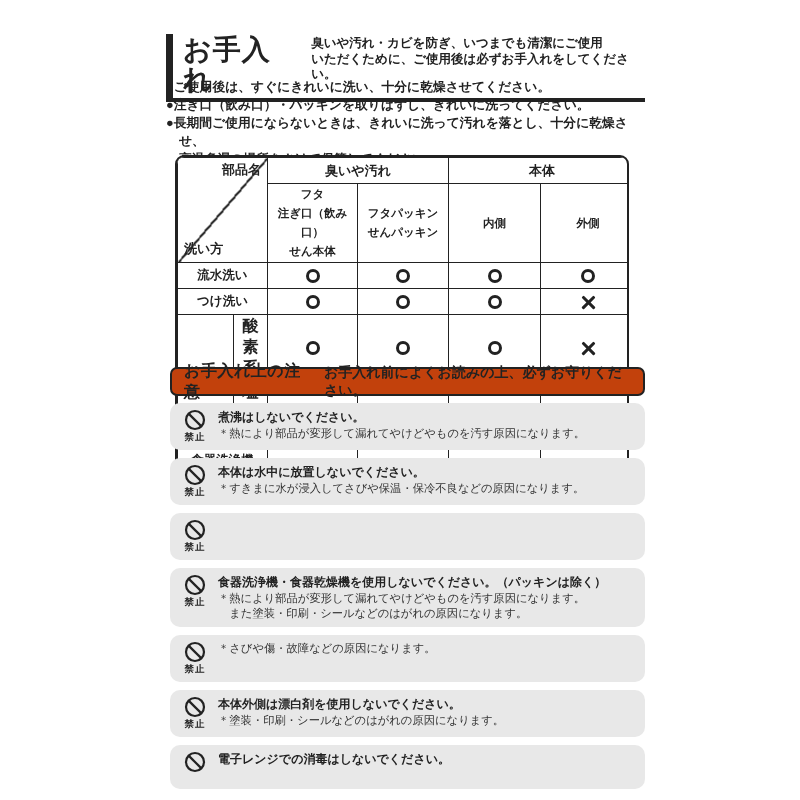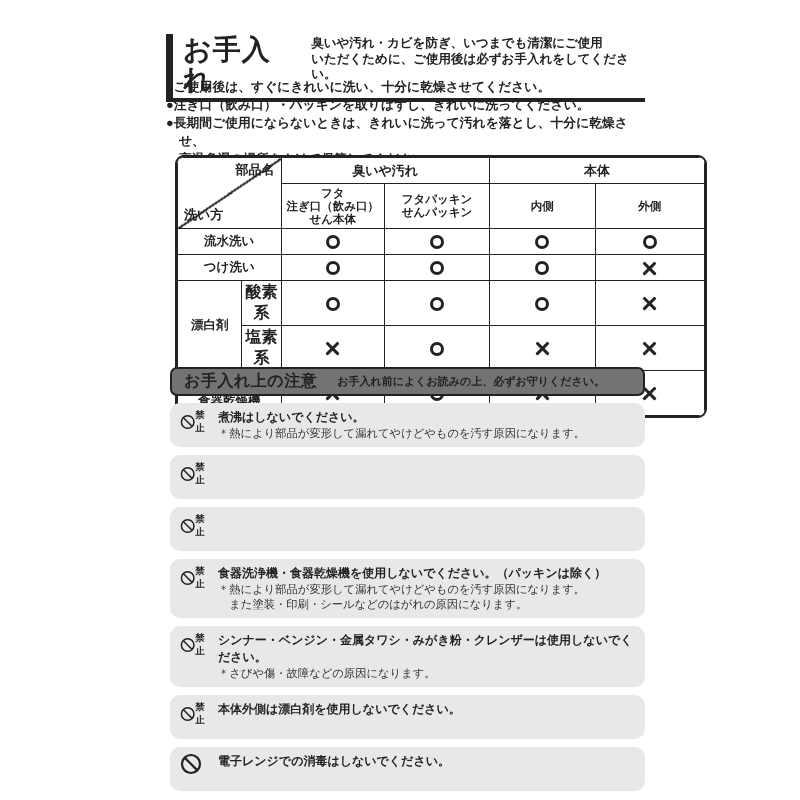--- a/index.html
+++ b/index.html
@@ -17,28 +17,28 @@
   .page-title{font-size:28px;font-weight:bold;line-height:30px;letter-spacing:1px;}
   .intro{margin-left:14px;margin-top:1px;font-size:12.5px;font-weight:bold;line-height:15.5px;}
   
   .bullets{position:absolute;left:166px;top:78px;width:482px;}
   .bullet{
     font-size:12.8px;font-weight:bold;line-height:18px;white-space:pre-line;
     padding-left:13px;text-indent:-13px;
   }
   
   .table-wrap{
-    position:absolute;left:175px;top:155px;width:532px;box-sizing:border-box;
+    position:absolute;left:175px;top:155px;width:454px;box-sizing:border-box;
     border:2px solid #222;border-radius:9px;overflow:hidden;background:#fff;
   }
   table{width:100%;border-collapse:collapse;table-layout:fixed;}
   th,td{border:1.5px solid #222;text-align:center;vertical-align:middle;padding:1px;}
   th{font-weight:bold;}
   .r1 th{height:23px;font-size:13px;}
-  .r2 th{height:42px;font-size:11.5px;line-height:13px;font-weight:bold;}
+  .r2 th{height:42px;font-size:11.5px;line-height:19px;font-weight:bold;}
   .r3 td,.r4 td{height:23px;}
   .r5 td,.r6 td{height:19px;}
   .r7 td{height:42px;}
   .rowlabel{font-size:12.5px;font-weight:bold;}
   .sub{font-size:16px;font-weight:bold;}
   .pre{white-space:pre-line;}
   .corner{position:relative;padding:0;
     background:linear-gradient(to bottom right,
       transparent calc(50% - 1px),#222 calc(50% - 1px),
       #222 calc(50% + 1px),transparent calc(50% + 1px));}
@@ -46,34 +46,34 @@
   .corner-bottom{position:absolute;bottom:4px;left:6px;font-size:13px;font-weight:bold;}
   .mark{padding:0;}
   .maru{display:inline-block;width:8px;height:8px;border:3.4px solid #222;border-radius:50%;vertical-align:middle;}
   .batsu{display:inline-block;position:relative;width:15px;height:15px;vertical-align:middle;}
   .batsu::before,.batsu::after{content:"";position:absolute;left:-1px;top:6px;width:17px;height:3.2px;background:#222;border-radius:1px;}
   .batsu::before{transform:rotate(45deg);}
   .batsu::after{transform:rotate(-45deg);}
   
   .notice-bar{
     position:absolute;left:170px;top:367px;width:475px;height:29px;box-sizing:border-box;
-    background:#737373;border:2px solid #222;border-radius:7px;
+    background:#c2410c;border:2px solid #222;border-radius:7px;
     display:flex;align-items:center;padding:0 12px;
   }
   .notice-heading{font-size:16px;font-weight:bold;letter-spacing:0.5px;}
-  .notice-sub{font-size:11px;font-weight:bold;margin-left:20px;}
+  .notice-sub{font-size:14px;font-weight:bold;margin-left:20px;}
   .warnings{
     position:absolute;left:170px;top:403px;width:475px;
     display:flex;flex-direction:column;gap:8px;
   }
   .warn{
     background:#e8e8e8;border-radius:10px;box-sizing:border-box;
     display:flex;align-items:flex-start;padding:6px 8px 6px 10px;min-height:44px;
   }
-  .warn-icon-col{width:30px;flex:none;display:flex;flex-direction:row;align-items:center;margin-right:8px;}
+  .warn-icon-col{width:30px;flex:none;display:flex;flex-direction:column;align-items:center;margin-right:8px;}
   .prohibit-svg{width:22px;height:22px;display:block;}
   .kinshi{font-size:9.5px;font-weight:bold;letter-spacing:1px;margin-top:0px;}
   .warn-text{flex:1;min-width:0;}
   .warn-title{font-size:12px;font-weight:bold;line-height:17px;}
   .warn-note{font-size:11.3px;line-height:15px;color:#333;}
 </style>
 </head>
 <body>
 
 <div id="page">
@@ -184,20 +184,24 @@
     </div>
 
     <div class="warn">
       <div class="warn-icon-col">
         <svg class="prohibit-svg" viewBox="0 0 24 24">
           <circle cx="12" cy="12" r="9.8" fill="none" stroke="#222" stroke-width="2.4"></circle>
           <line x1="5.3" y1="5.3" x2="18.7" y2="18.7" stroke="#222" stroke-width="2.4"></line>
         </svg>
         <span class="kinshi">禁止</span>
       </div>
+      <div class="warn-text">
+        <div class="warn-title">本体は水中に放置しないでください。</div>
+        <div class="warn-note">＊すきまに水が浸入してさびや保温・保冷不良などの原因になります。</div>
+      </div>
     </div>
 
     <div class="warn">
       <div class="warn-icon-col">
         <svg class="prohibit-svg" viewBox="0 0 24 24">
           <circle cx="12" cy="12" r="9.8" fill="none" stroke="#222" stroke-width="2.4"></circle>
           <line x1="5.3" y1="5.3" x2="18.7" y2="18.7" stroke="#222" stroke-width="2.4"></line>
         </svg>
         <span class="kinshi">禁止</span>
       </div>
@@ -220,35 +224,35 @@
 
     <div class="warn">
       <div class="warn-icon-col">
         <svg class="prohibit-svg" viewBox="0 0 24 24">
           <circle cx="12" cy="12" r="9.8" fill="none" stroke="#222" stroke-width="2.4"></circle>
           <line x1="5.3" y1="5.3" x2="18.7" y2="18.7" stroke="#222" stroke-width="2.4"></line>
         </svg>
         <span class="kinshi">禁止</span>
       </div>
       <div class="warn-text">
-        <div class="warn-title">シンナー・ベンジン・金属タワシ・みがき粉・クレンザーは使用しないでください。</div>
         <div class="warn-note">＊さびや傷・故障などの原因になります。</div>
       </div>
     </div>
 
     <div class="warn">
       <div class="warn-icon-col">
         <svg class="prohibit-svg" viewBox="0 0 24 24">
           <circle cx="12" cy="12" r="9.8" fill="none" stroke="#222" stroke-width="2.4"></circle>
           <line x1="5.3" y1="5.3" x2="18.7" y2="18.7" stroke="#222" stroke-width="2.4"></line>
         </svg>
         <span class="kinshi">禁止</span>
       </div>
       <div class="warn-text">
         <div class="warn-title">本体外側は漂白剤を使用しないでください。</div>
+        <div class="warn-note">＊塗装・印刷・シールなどのはがれの原因になります。</div>
       </div>
     </div>
 
     <div class="warn">
       <div class="warn-icon-col">
         <svg class="prohibit-svg" viewBox="0 0 24 24">
           <circle cx="12" cy="12" r="9.8" fill="none" stroke="#222" stroke-width="2.4"></circle>
           <line x1="5.3" y1="5.3" x2="18.7" y2="18.7" stroke="#222" stroke-width="2.4"></line>
         </svg>
 

